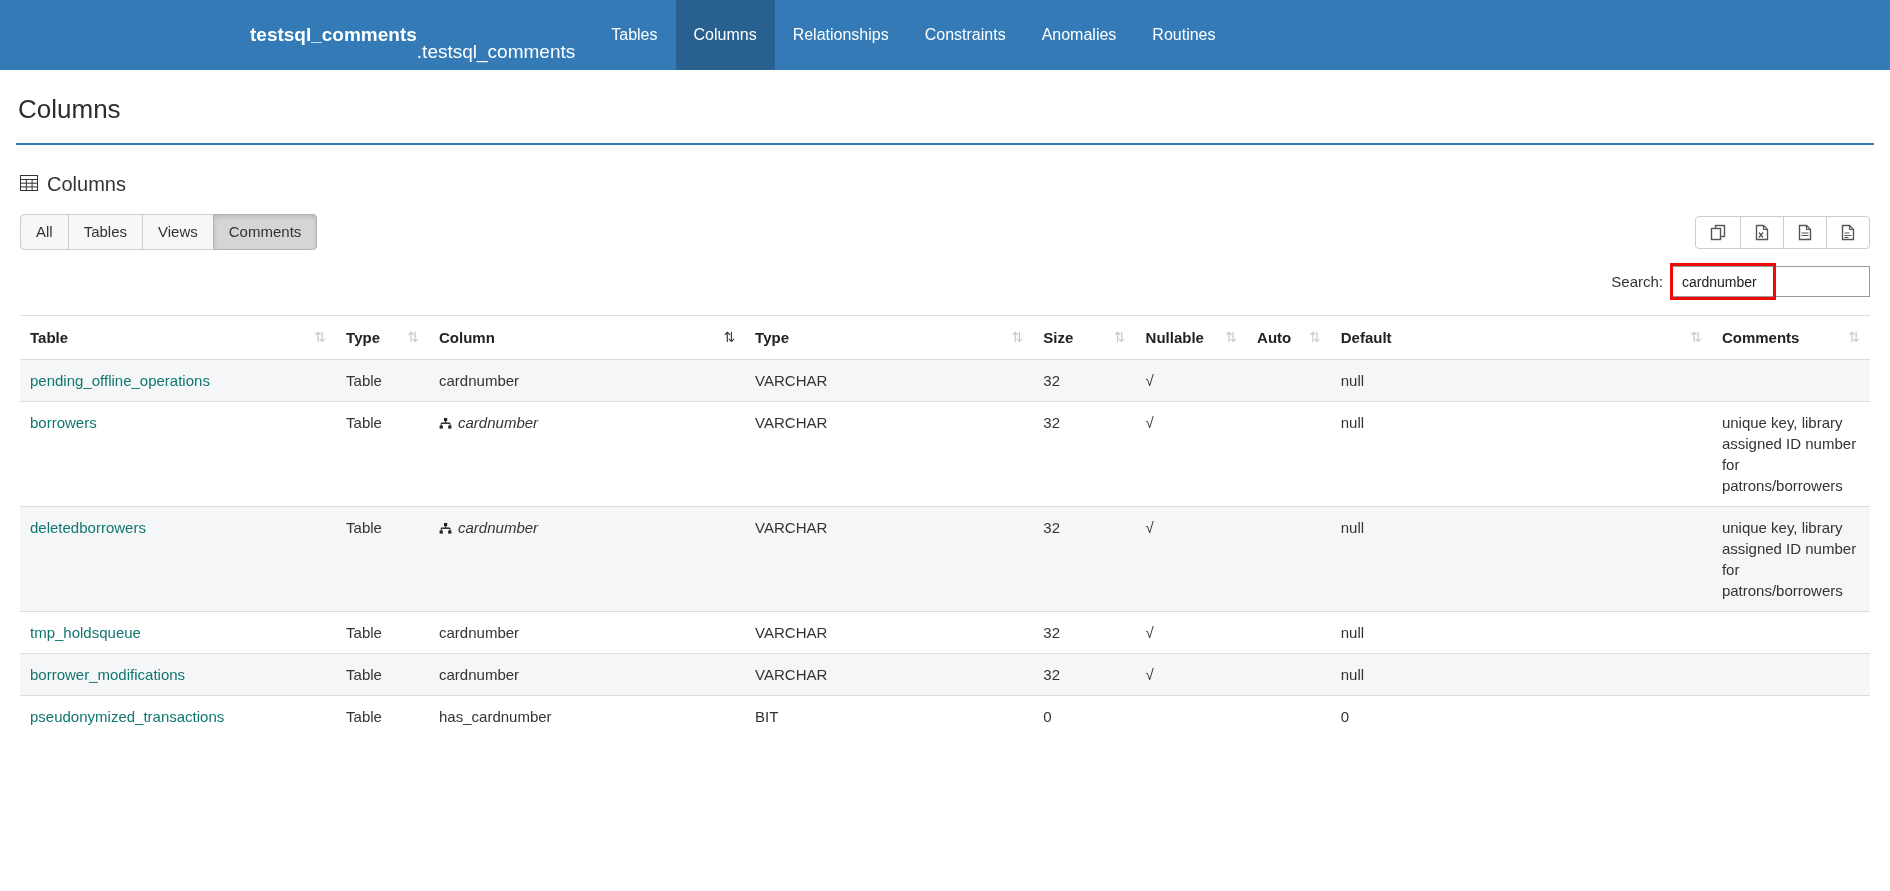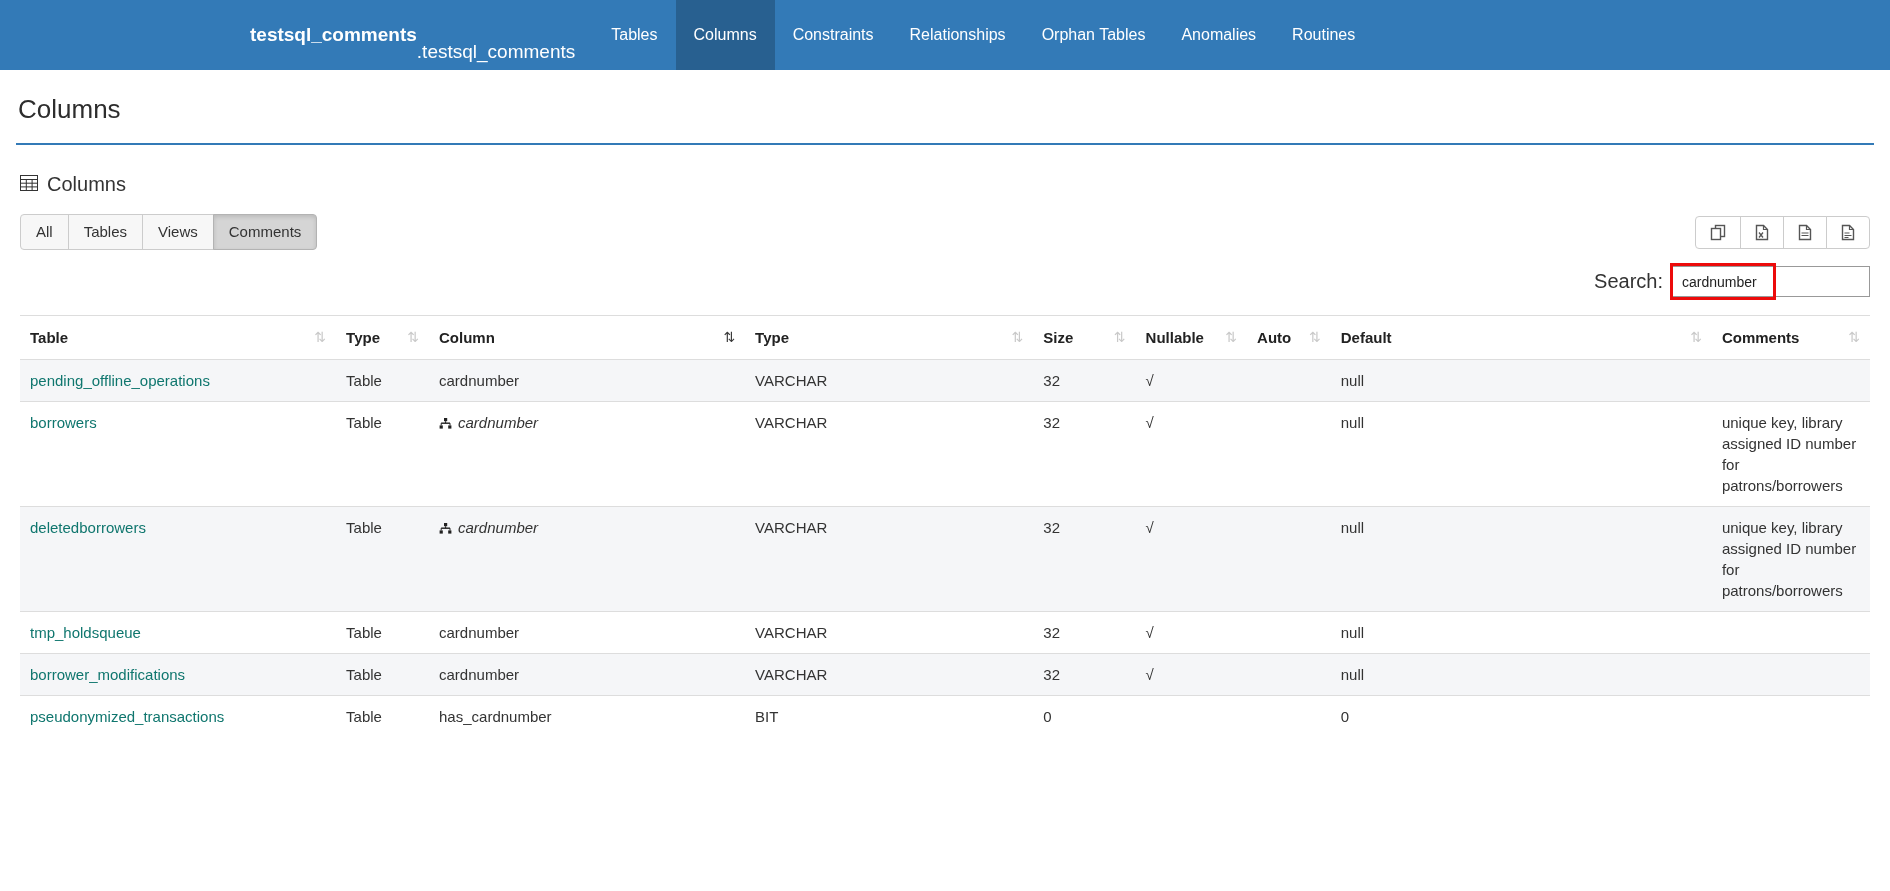--- a/index.html
+++ b/index.html
@@ -34,21 +34,21 @@
     padding:8px 15px; font-size:15px; font-family:inherit; cursor:pointer; margin-left:-1px;
     line-height:18px;
   }
   .btn:first-child { border-top-left-radius:4px; border-bottom-left-radius:4px; margin-left:0;text-align:right; }
   .btn:last-child { border-top-right-radius:4px; border-bottom-right-radius:4px; }
   .btn.active { background:#d5d5d5; border-color:#b3b3b3; box-shadow:inset 0 2px 4px rgba(0,0,0,.13); }
   .icon-btn { background:#fff; padding:7px 14px; display:flex; align-items:center; }
   .icon-btn svg { display:block; }
 
   .search-row { display:flex; justify-content:flex-end; align-items:center; gap:9px; margin-top:16px; }
-  .search-label { font-size:20px; color:#333; }
+  .search-label { font-size:15px; color:#333; }
   .search-wrap { position:relative; display:inline-block; }
   .search-input {
     width:198px; height:31px; border:1px solid #999; padding:4px 9px;
     font-size:14px; font-family:inherit; color:#222; outline:none;
   }
   .annotation-box {
     position:absolute; left:-2px; top:-3px; width:106px; height:37px;
     border:3px solid #ec0b0b; pointer-events:none;
   }
 
@@ -72,23 +72,22 @@
 <body>
 
 <nav class="navbar">
   <div class="navbar-brand">
     <b>testsql_comments</b>
       <span class="rest">.testsql_comments</span>
   </div>
   <ul class="nav">
     <li>Tables</li>
     <li class="active">Columns</li>
+    <li>Relationships</li>
     <li>Constraints</li>
-    <li>Relationships</li>
-    <li>Orphan Tables</li>
     <li>Anomalies</li>
     <li>Routines</li>
   </ul>
 </nav>
 
 <h1 class="page-title">Columns</h1>
 <hr class="blue-rule">
 
 <div class="panel">
 

